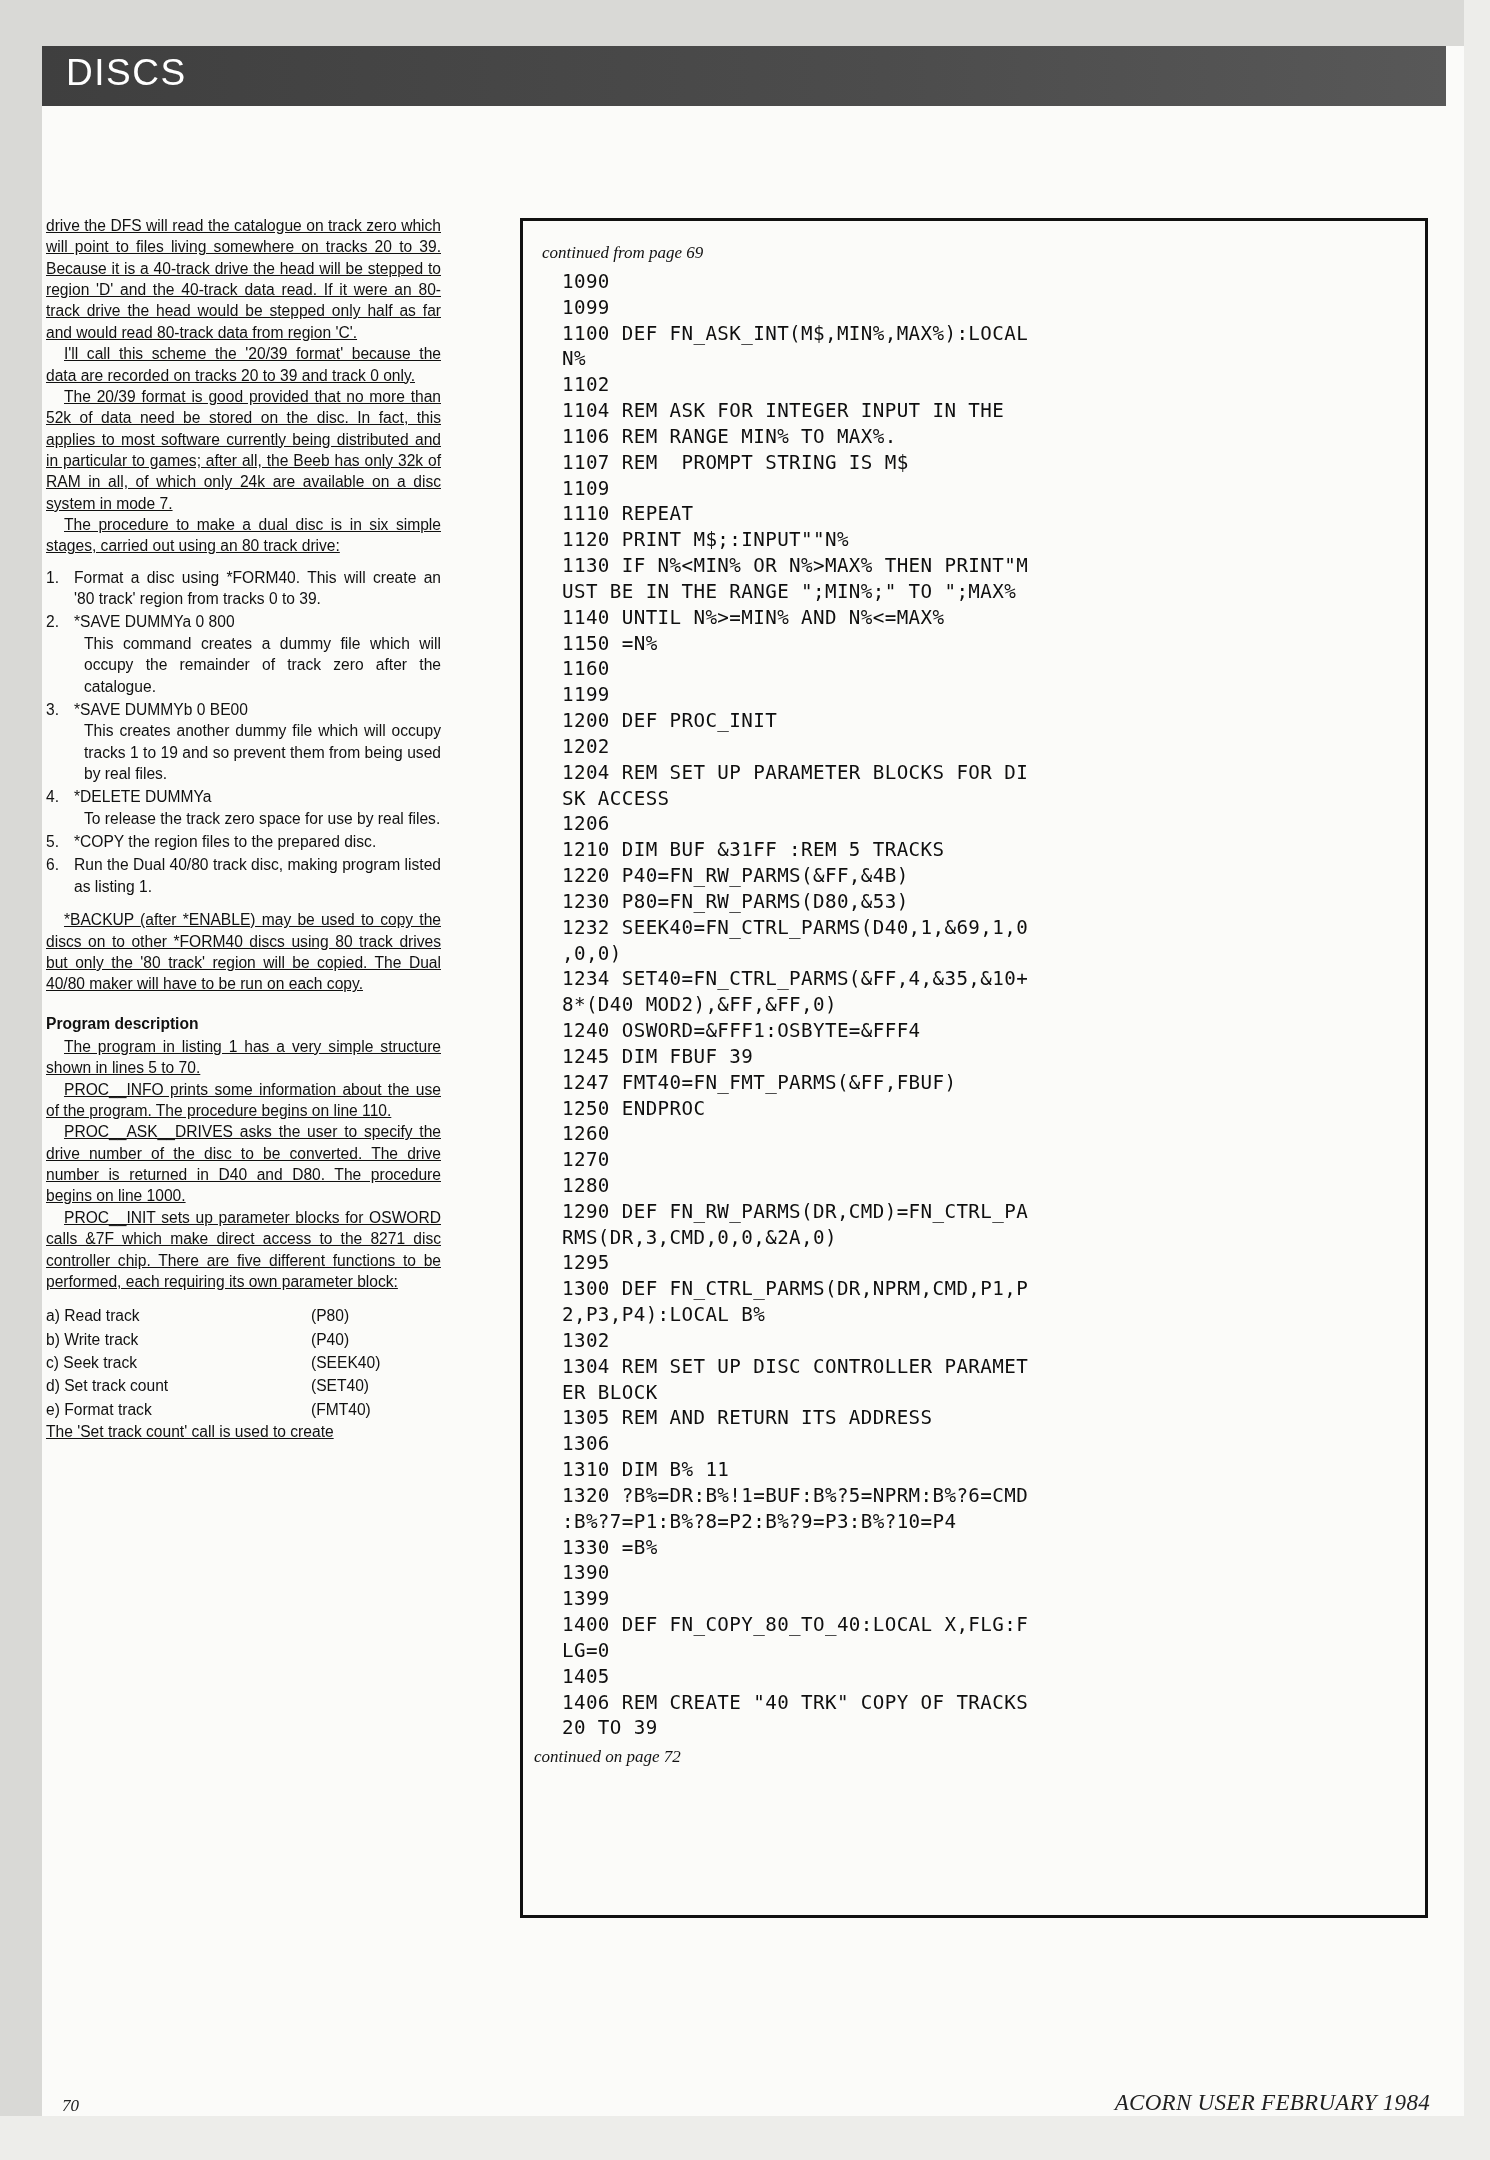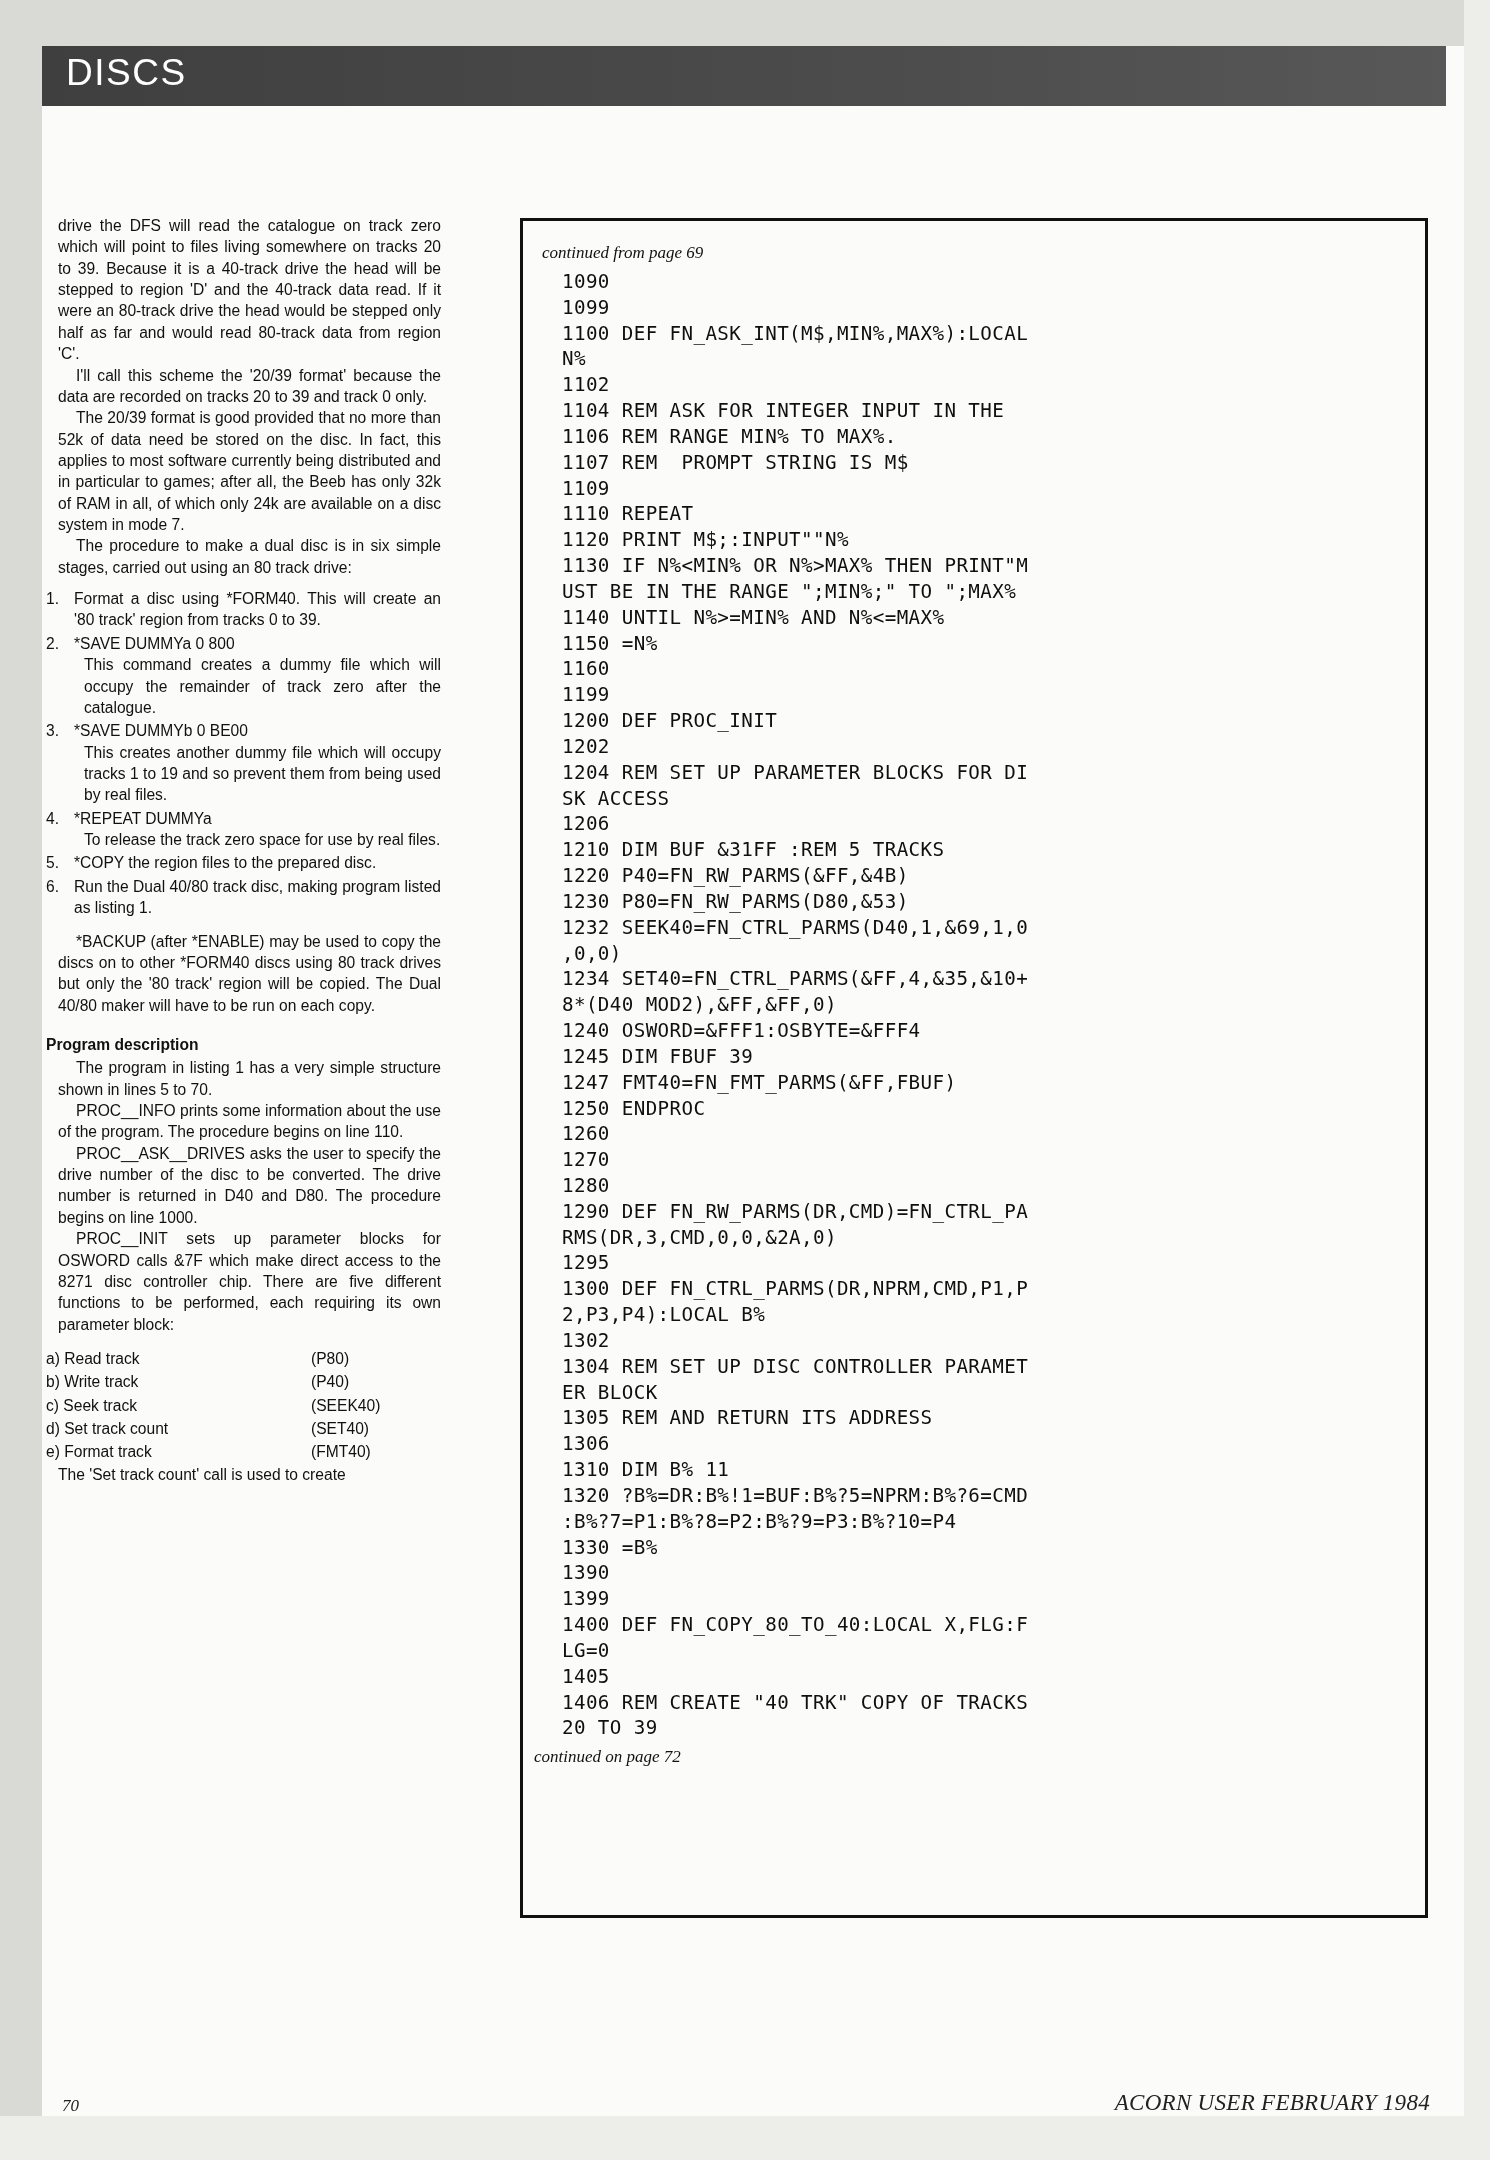--- a/index.html
+++ b/index.html
@@ -77,22 +77,23 @@
     position: absolute;
     left: 46px;
     top: 215px;
     width: 395px;
     font-size: 15.6px;
     line-height: 1.37;
     text-align: justify;
     color: #111;
   }
   .left-col p {
-    margin: 0 0 0 12px;
+    margin: 0 0 0 0;
     text-indent: 0;
+    text-decoration: underline;
   }
   .left-col p.indent {
     text-indent: 18px;
   }
   .ol-list {
     margin: 10px 0 0 0;
     padding: 0;
     list-style: none;
   }
   .ol-list li {
@@ -229,21 +230,21 @@
         <span>*SAVE DUMMYa 0 800</span>
         <span class="sub">This command creates a dummy file which will occupy the remainder of track zero after the catalogue.</span>
       </li>
       <li>
         <span class="num">3.</span>
         <span>*SAVE DUMMYb 0 BE00</span>
         <span class="sub">This creates another dummy file which will occupy tracks 1 to 19 and so prevent them from being used by real files.</span>
       </li>
       <li>
         <span class="num">4.</span>
-        <span>*REPEAT DUMMYa</span>
+        <span>*DELETE DUMMYa</span>
         <span class="sub">To release the track zero space for use by real files.</span>
       </li>
       <li>
         <span class="num">5.</span>
         <span>*COPY the region files to the prepared disc.</span>
       </li>
       <li>
         <span class="num">6.</span>
         <span>Run the Dual 40/80 track disc, making program listed as listing 1.</span>
       </li>

